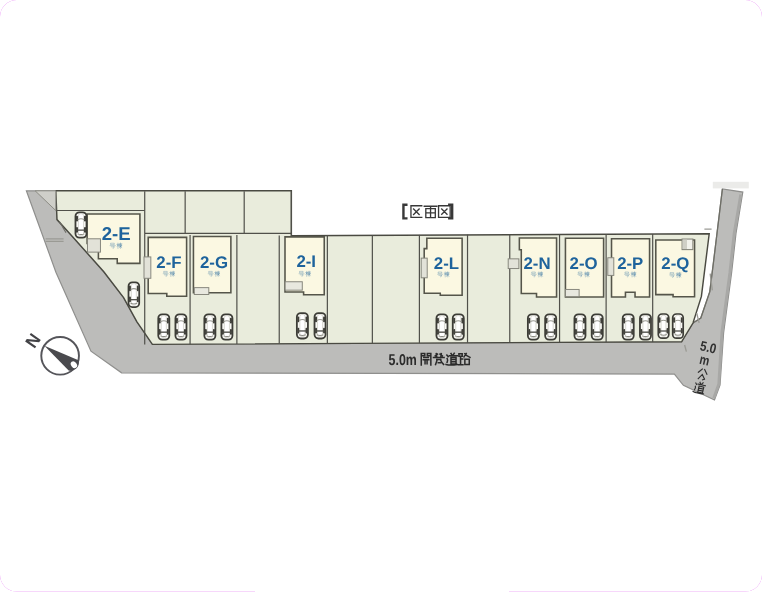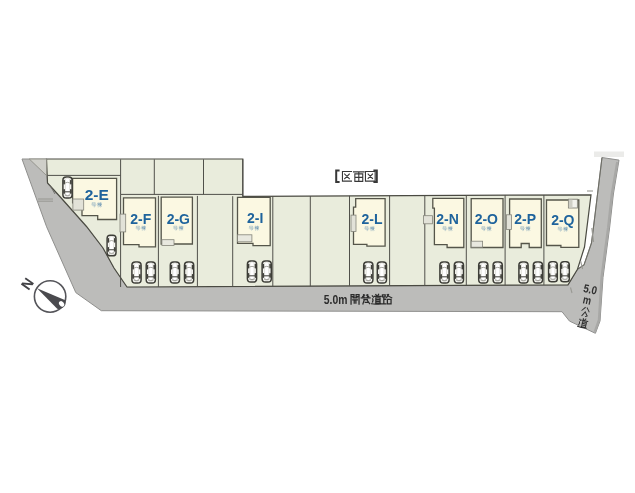--- a/index.html
+++ b/index.html
@@ -1,16 +1,16 @@
 <!DOCTYPE html>
 <html><head>
 <meta charset="utf-8">
 <style>
   html,body{margin:0;padding:0;background:#ffffff;}
-  .wrap{width:635px;height:493px;position:relative;overflow:hidden;background:#d946ef;}
+  .wrap{width:635px;height:493px;position:relative;overflow:hidden;background:#d946ef;border-radius:14px;}
   text{font-family:"Liberation Sans",sans-serif;}
 </style>
 </head>
 <body>
 <div class="wrap">
 <svg width="635" height="493" viewBox="0 0 635 493">
 <defs>
 
   <g id="k-ku" fill="none" stroke-linecap="square">
     <path d="M8.8,0.6 H0.6 V9.4 H8.8 M2.6,3 L6.8,7.2 M6.8,3 L2.6,7.2"></path>

